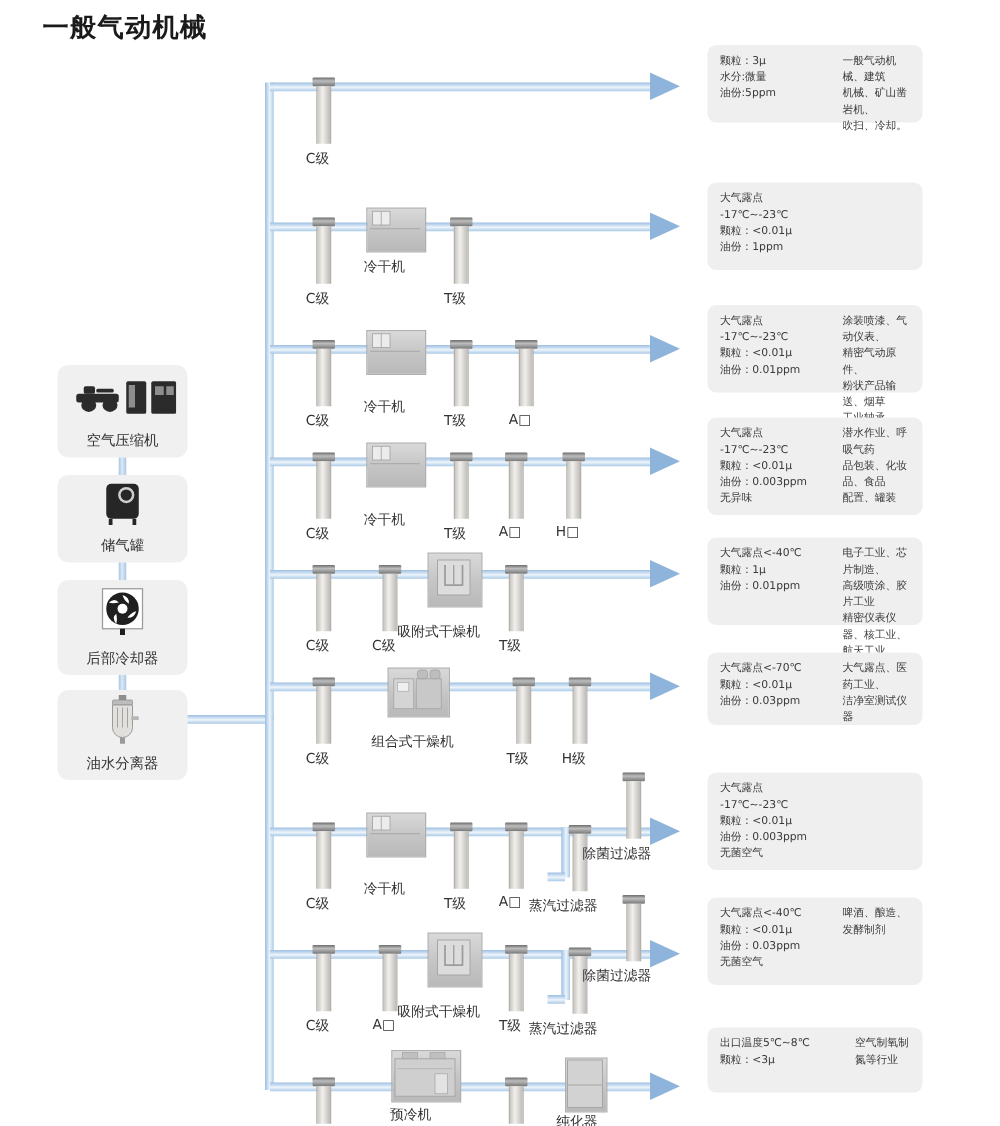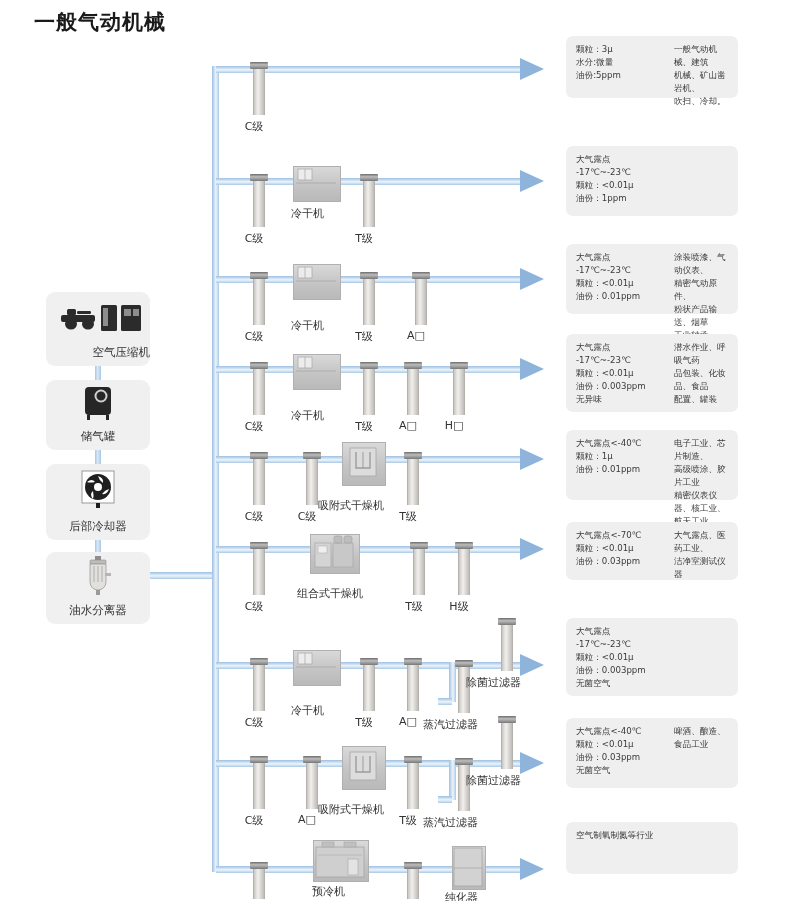--- a/index.html
+++ b/index.html
@@ -48,21 +48,21 @@
         padding:7px 8px 7px 10px;box-sizing:border-box;display:flex;gap:24px;}
   .card .col{font-size:8.6px;line-height:1.52;color:#3a3a3a;white-space:pre-line;}
   .card .specs{width:74px;flex:none;}
   .card .apps{flex:1;}
 </style>
 </head>
 <body>
 
 <div class="abs" id="page-title">一般气动机械</div>
 
-<div class="abs eqbox" style="left:46px;top:292px;height:74px;align-items:flex-end;">
+<div class="abs eqbox" style="left:46px;top:292px;height:74px;">
   <div class="eqart">
     <svg width="86" height="34" viewBox="0 0 86 34">
       <g fill="#2b2b2b">
         <ellipse cx="16" cy="24" rx="6" ry="5.5"></ellipse>
           <ellipse cx="33" cy="24" rx="6" ry="5.5"></ellipse>
         <rect x="6" y="15" width="34" height="7" rx="2"></rect>
         <rect x="12" y="9" width="9" height="6" rx="1.5"></rect>
         <rect x="22" y="11" width="14" height="3" rx="1.2"></rect>
         <rect x="46" y="5" width="16" height="26" rx="1.5"></rect>
         <rect x="66" y="5" width="20" height="26" rx="1.5"></rect>
@@ -509,17 +509,19 @@
 颗粒：&lt;0.01μ
 油份：0.003ppm
 无菌空气</div>
 </div>
 <div class="abs card" style="left:566px;top:718px;height:70px;">
   <div class="col specs">大气露点&lt;-40℃
 颗粒：&lt;0.01μ
 油份：0.03ppm
 无菌空气</div>
   <div class="col apps">啤酒、酿造、
-食品工业</div>
+发酵制剂</div>
 </div>
 <div class="abs card" style="left:566px;top:822px;height:52px;">
+  <div class="col specs" style="width:84px;">出口温度5℃~8℃
+颗粒：&lt;3μ</div>
   <div class="col apps">空气制氧制氮等行业</div>
 </div>
 
 </body></html>

